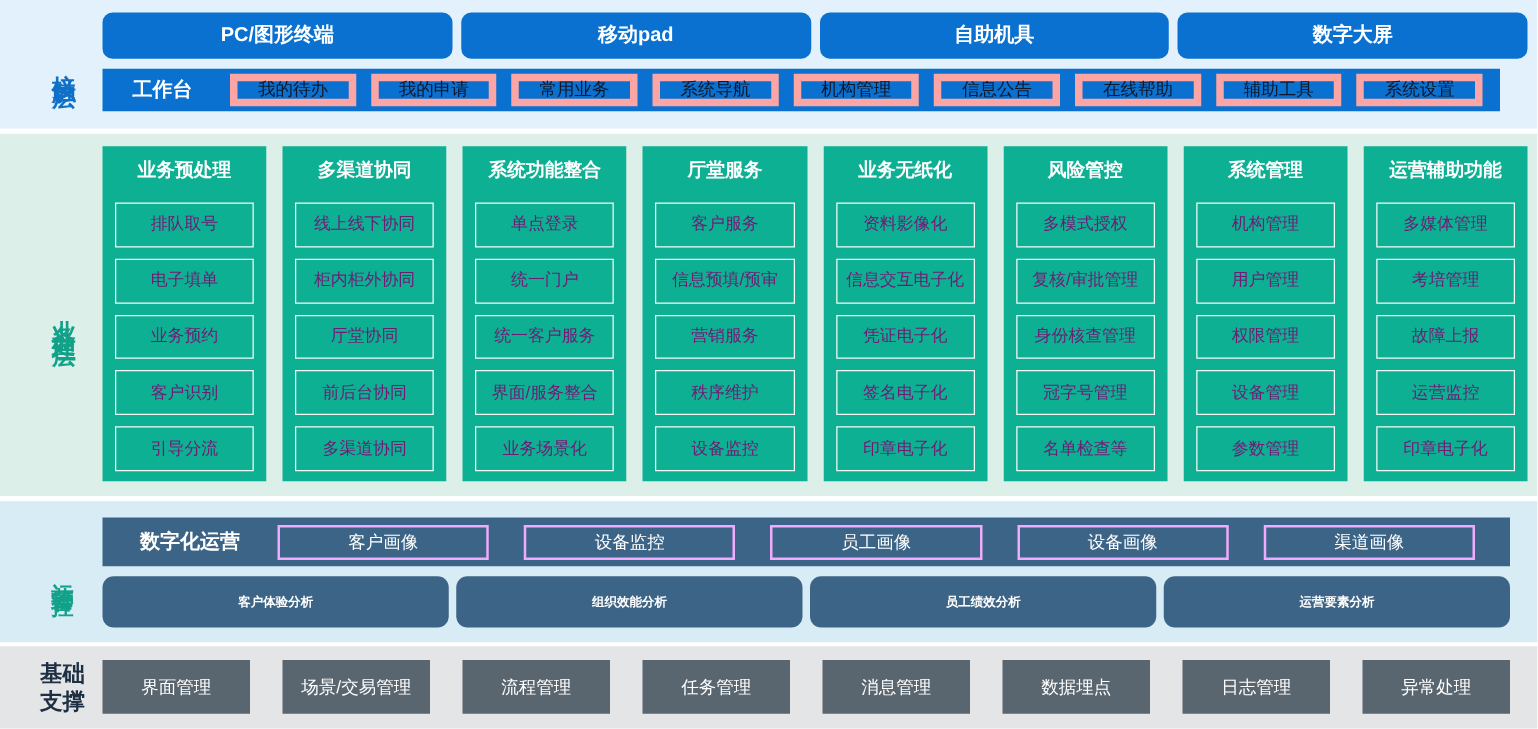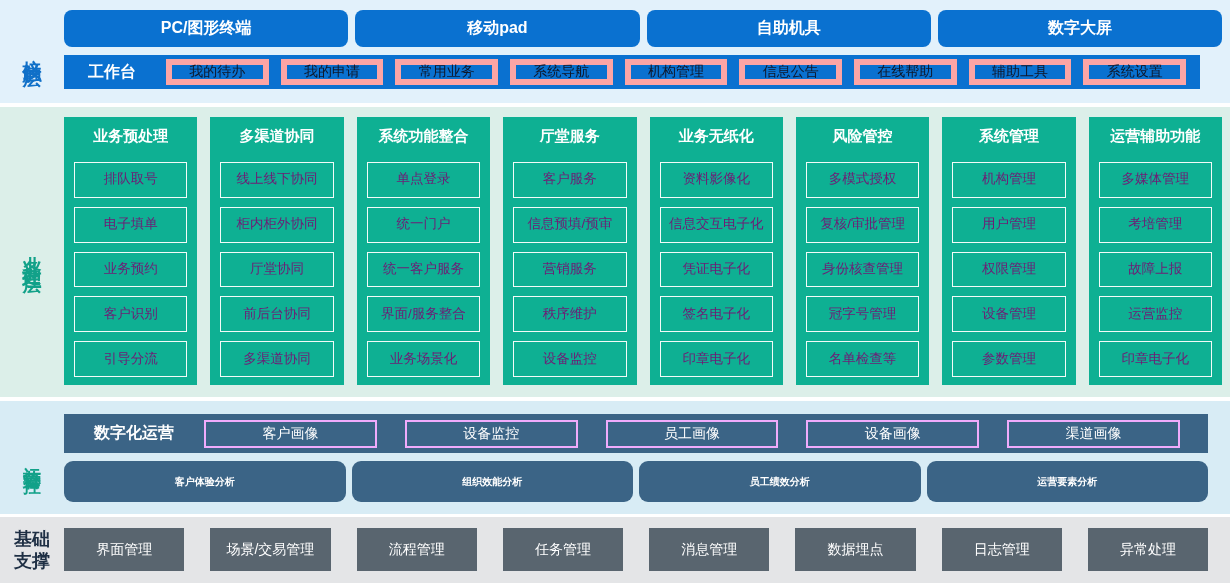--- a/index.html
+++ b/index.html
@@ -9,21 +9,21 @@
     background:#ffffff;
     overflow:hidden;
   }
   .stage { width:1230px; height:500px; display:flex; flex-direction:column; background:#ffffff; }
 
   
   .band { display:flex; width:100%; }
   .band-gap { height:4px; background:#ffffff; flex:0 0 auto; }
   .label-col {
     flex:0 0 64px;
-    display:flex; align-items:center; justify-content:center;
+    display:flex; align-items:center; justify-content:center;margin-left:18px;
   }
   .v-label {
     writing-mode:vertical-lr; text-orientation:upright;
     font-weight:bold; font-size:19px; letter-spacing:5px;
   }
   .content-col { flex:1 1 auto; min-width:0; }
 
   
   .band-contact { height:103px; background:#e2f1fb; flex:0 0 auto; }
   .band-contact .v-label { color:#1070c8; }

